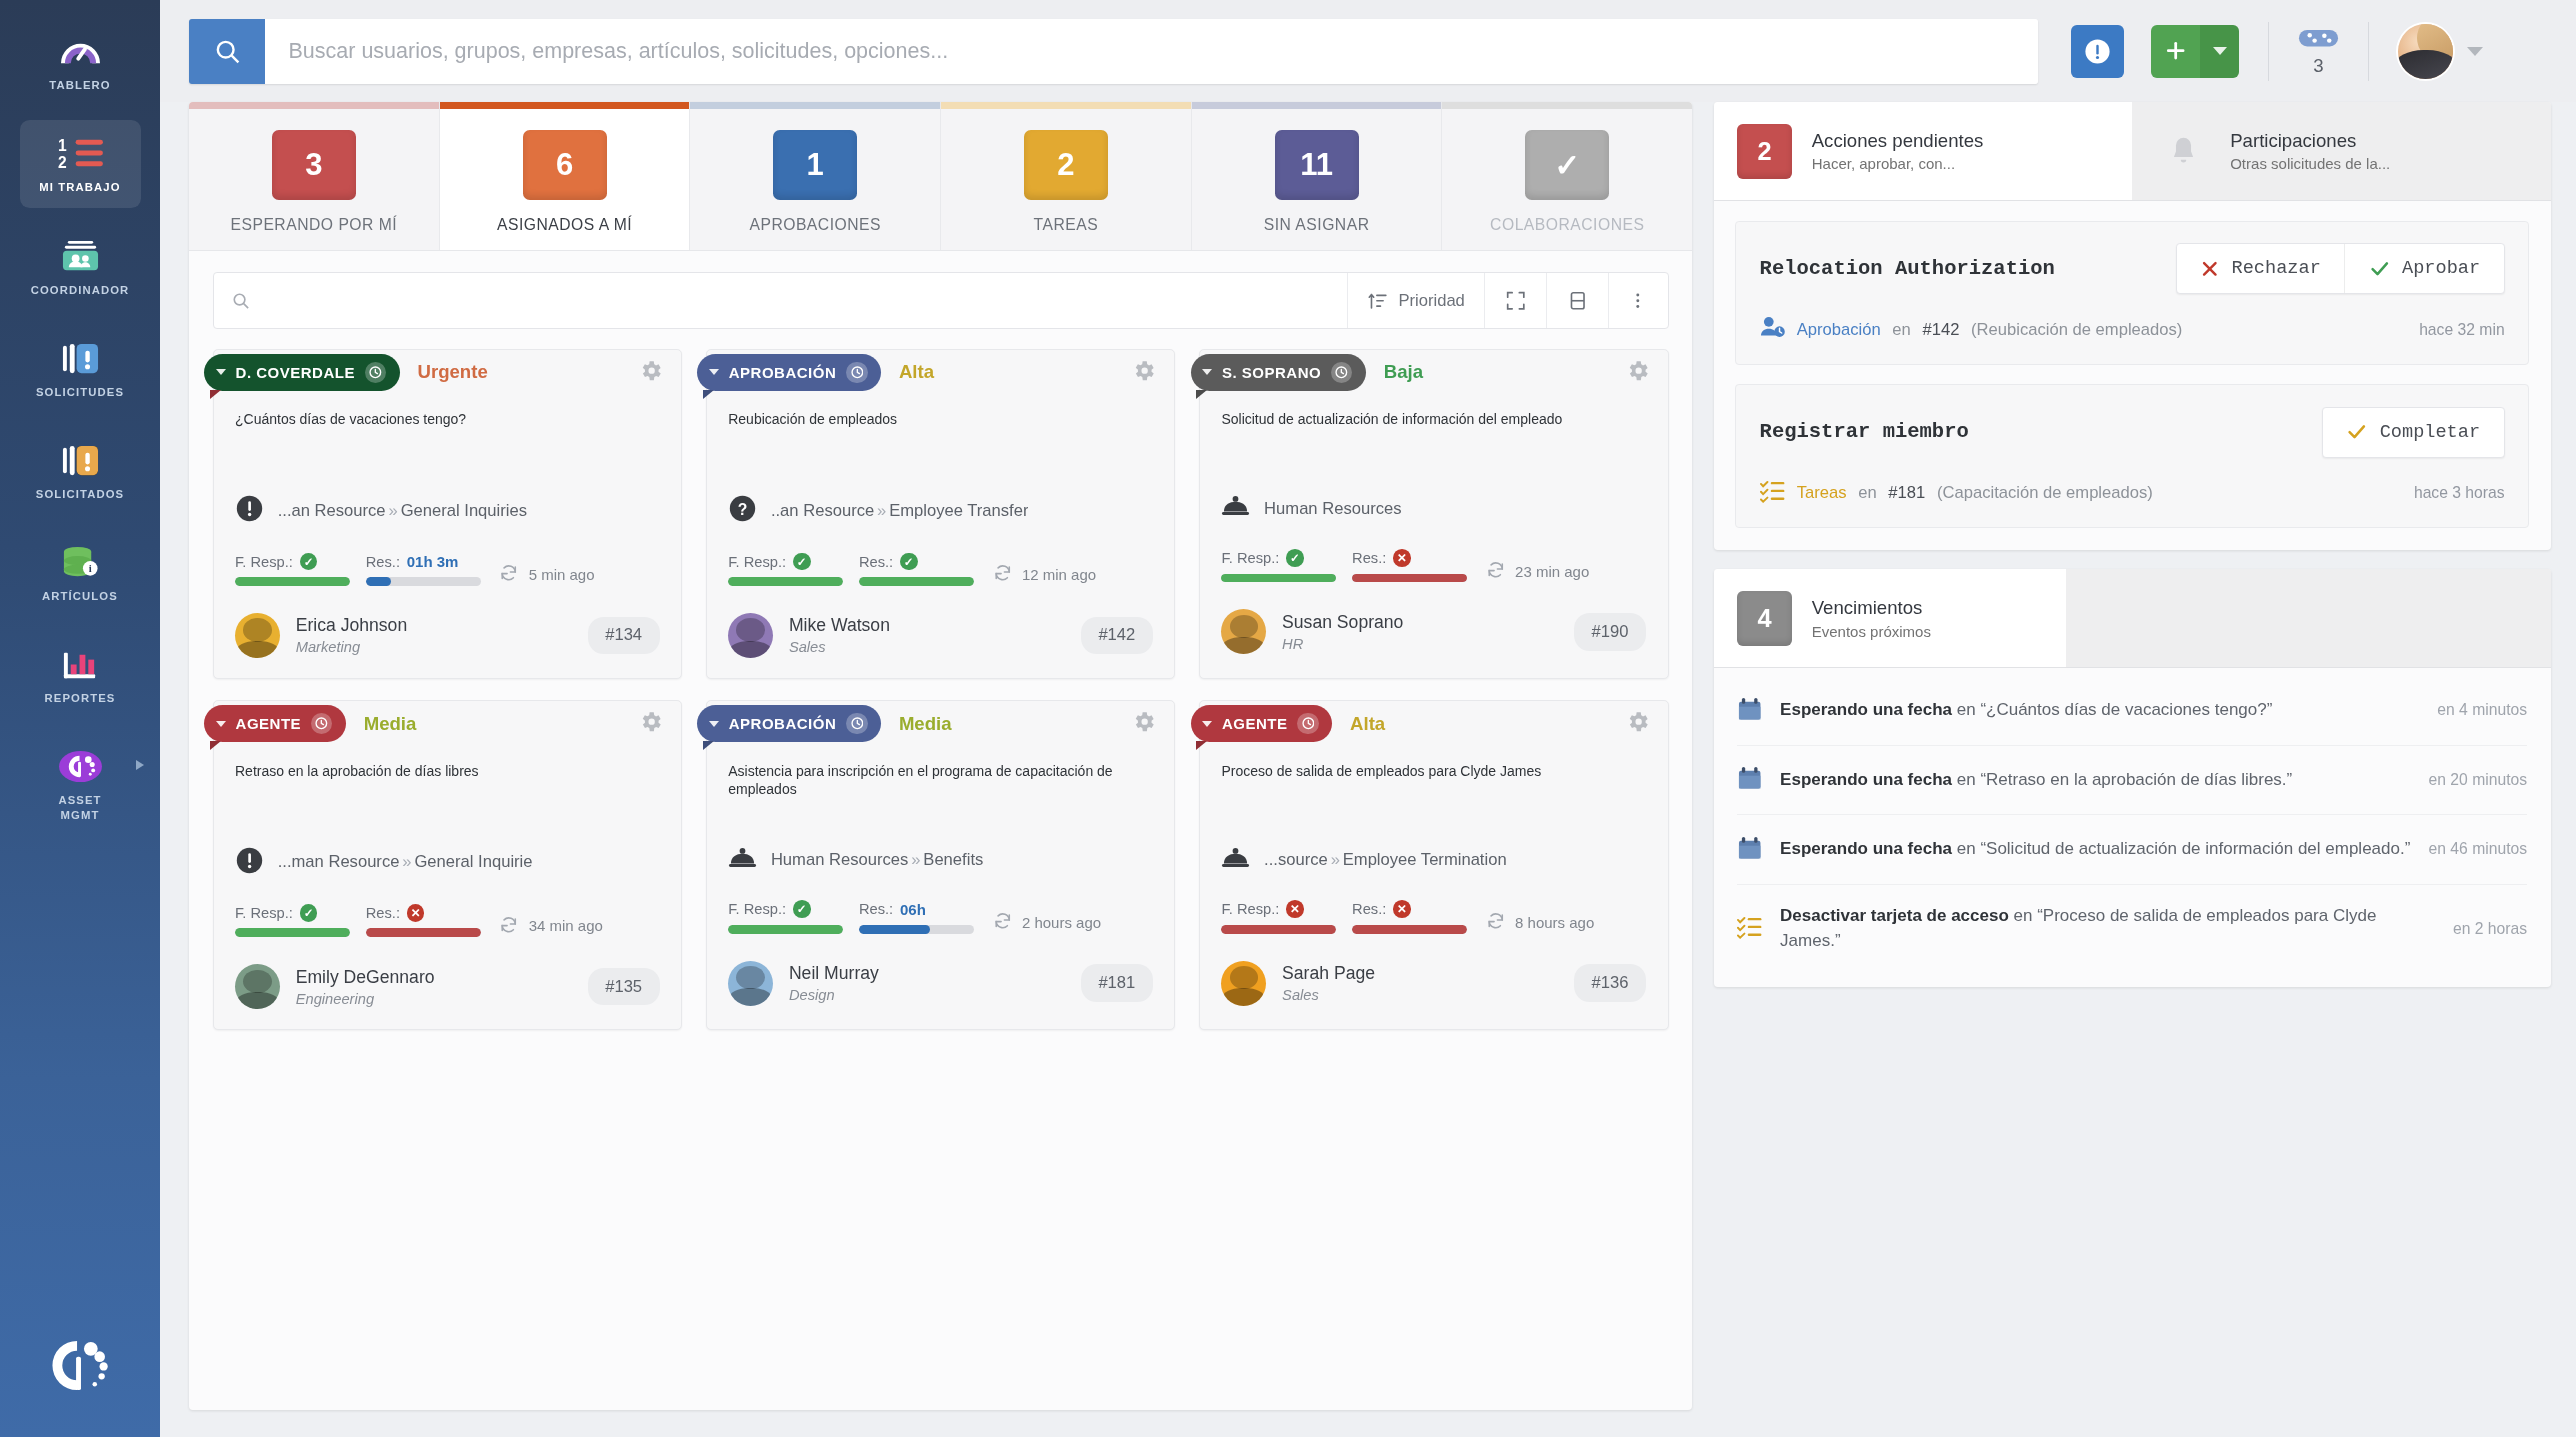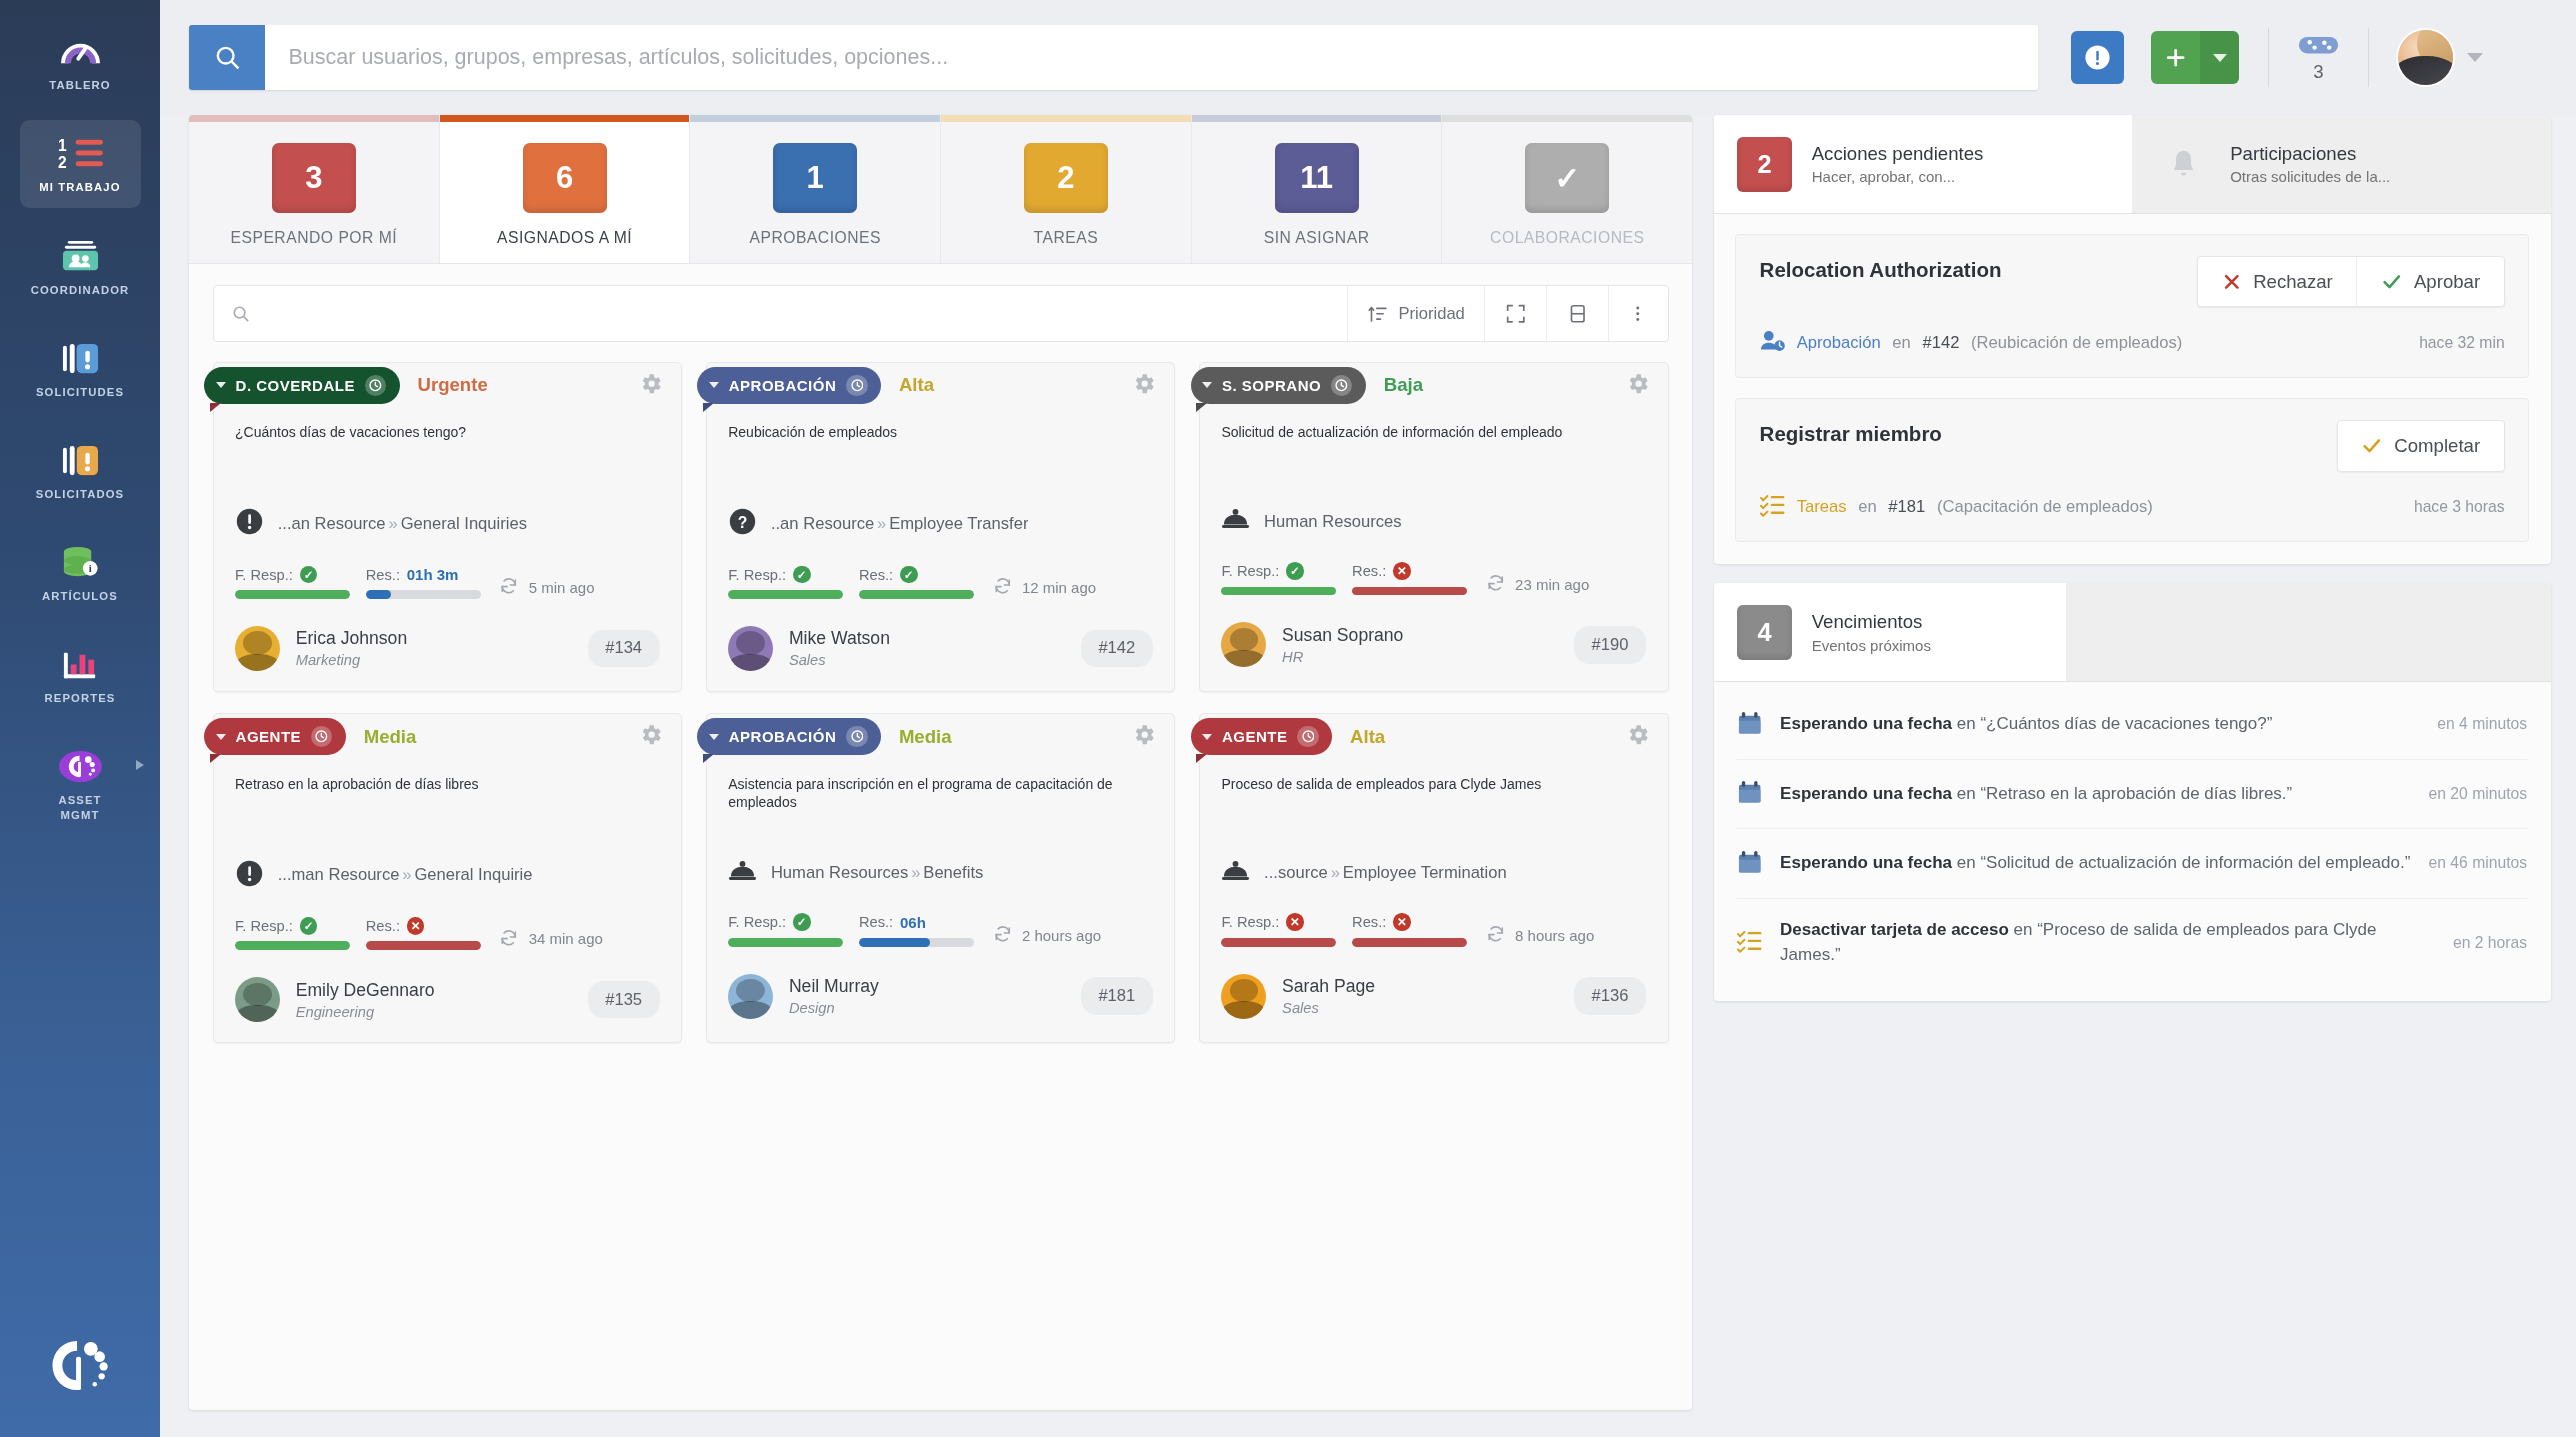--- a/index.html
+++ b/index.html
@@ -35,21 +35,21 @@
     width: 0; height: 0; border-left: 8.8px solid #8fa8c6;
     border-top: 5.9px solid transparent; border-bottom: 5.9px solid transparent;
   }
   .sidebar-logo { position: absolute; bottom: 37px; left: 50%; transform: translateX(-50%); }
 
   
   .main { flex: 1; display: flex; flex-direction: column; min-width: 0; }
 
   
   .topbar {
-    height: 115px; background: #edeef1; display: flex; align-items: center;
+    height: 102px; background: #edeef1; display: flex; align-items: center;
     padding: 0 25.4px 0 29px; gap: 0;
   }
   .searchwrap { display: flex; flex: 1; height: 65px; max-width: 1849px;
     box-shadow: 0 1px 2px rgba(0,0,0,0.10); border-radius: 2.9px; overflow: hidden; }
   .search-btn {
     width: 76px; background: #4a80c4; display:flex; align-items:center; justify-content:center;
     cursor: pointer; flex: 0 0 76px;
   }
   .search-input {
     flex: 1; border: 0; outline: 0; background: #fff; font-size: 21.5px;
@@ -188,21 +188,21 @@
   .rp-badge {
     width: 55px; height: 55px; border-radius: 5.9px; color: #fff; font-size: 25.4px; font-weight: 700;
     display:flex; align-items:center; justify-content:center; flex: 0 0 55px;
     box-shadow: inset 0 -2.9px 6.8px rgba(0,0,0,0.12);
   }
   .rp-tab-title { font-size: 18.6px; color: #34383f; }
   .rp-tab-sub { font-size: 15px; color: #737373; margin-top: 3.9px; }
   .rp-body { padding: 19.6px 21.5px 21.5px; }
   .action-card { background: #f7f7f8; border: 1px solid #e9eaed; border-radius: 3.9px; padding: 21.5px 23.5px 19.6px; margin-bottom: 19.6px; }
   .action-card:last-child { margin-bottom: 0; }
-  .ac-top { display:flex; align-items:flex-start; gap: 2px; }
+  .ac-top { display:flex; align-items:center; gap: 2px; font-family: Liberation Mono, monospace; }
   .ac-title { font-size: 20.5px; font-weight: 700; color: #2f3338; line-height: 1.35; flex: 1; }
   .ac-btns { display:flex; background:#fff; border:1px solid #e4e5e9; border-radius: 3.9px; overflow: hidden; box-shadow: 0 1px 2px rgba(0,0,0,0.06); }
   .ac-btn { display:flex; align-items:center; gap: 11.7px; padding: 13.7px 23.5px; font-size: 18.6px; color: #4a4e55; cursor: pointer; border-right: 1px solid #eceded; white-space: nowrap;}
   .ac-btn:last-child { border-right: 0; }
   .ac-sub { display:flex; align-items:center; gap: 11.7px; margin-top: 21.5px; font-size: 16.6px; color: #8d9299; }
   .ac-sub .link { font-weight: 500; }
   .ac-sub .ticket-no { color: #4a4e55; font-weight: 500; }
   .ac-sub .when { margin-left: auto; font-size: 15.7px; color: #9297a0; white-space: nowrap;}
   .due-list { padding: 7.8px 23.5px 13.7px; }
   .due-row { display:flex; align-items:center; gap: 17.6px; padding: 19.6px 0; border-bottom: 1px solid #eeeff1; }

